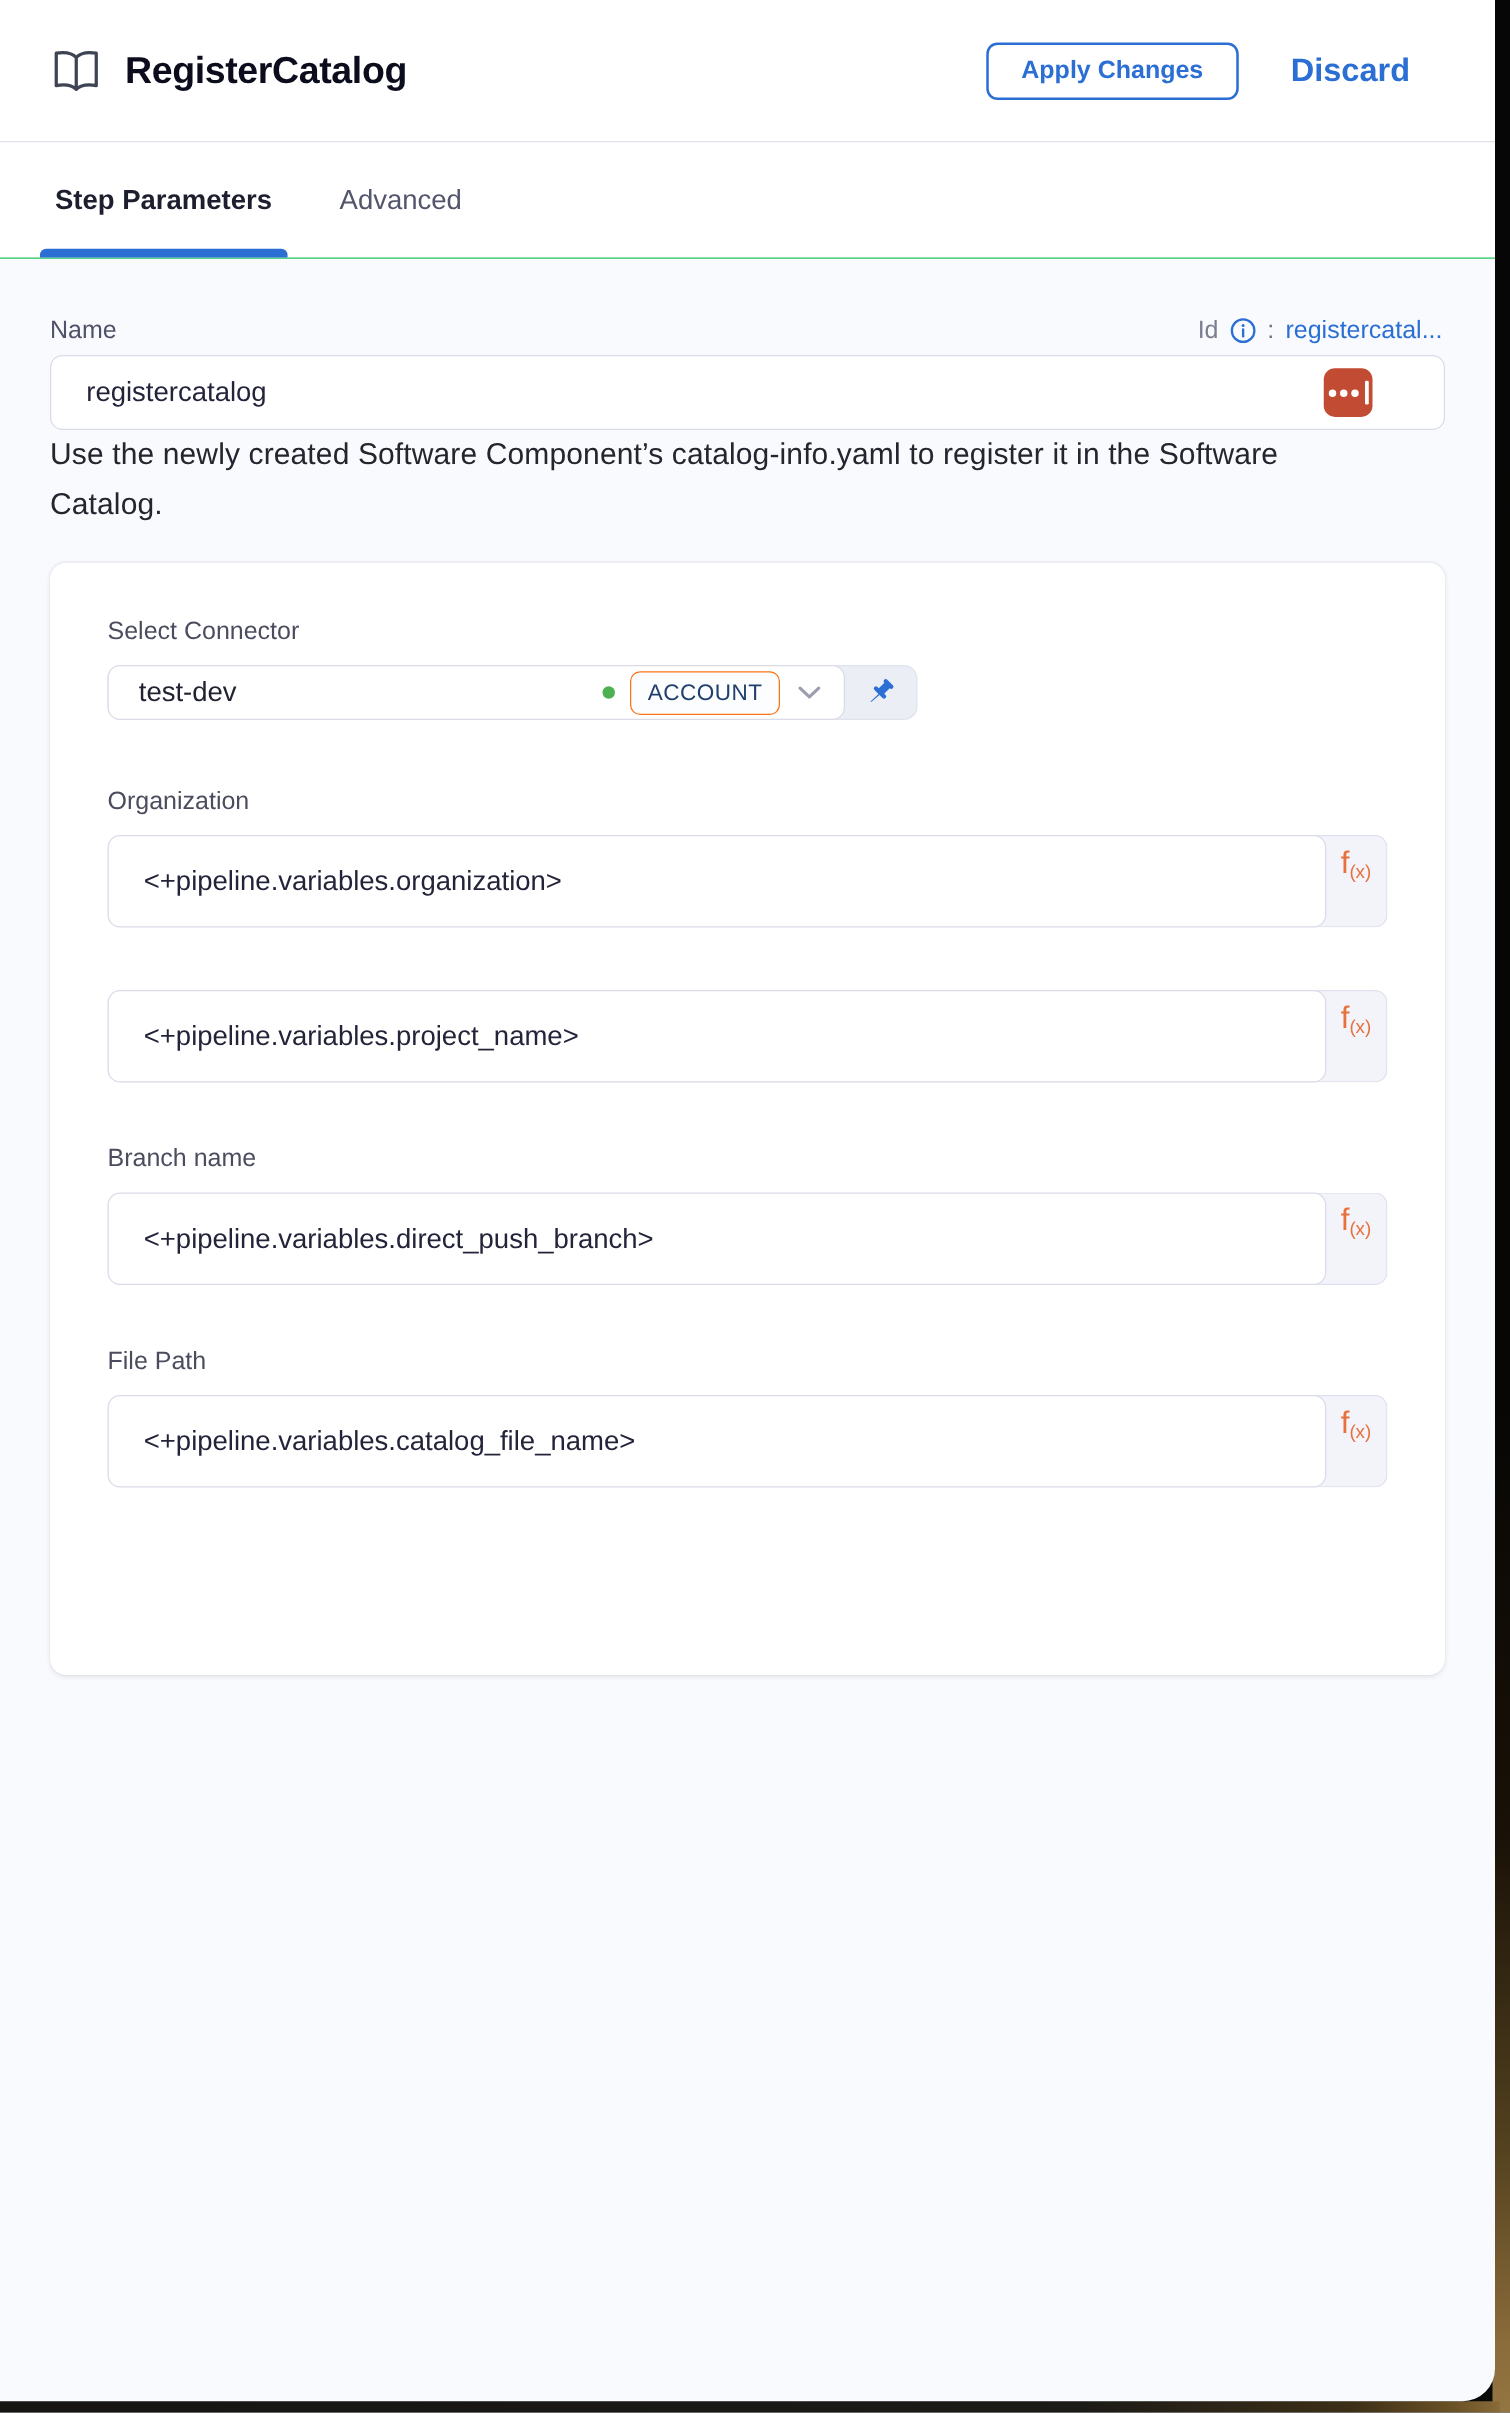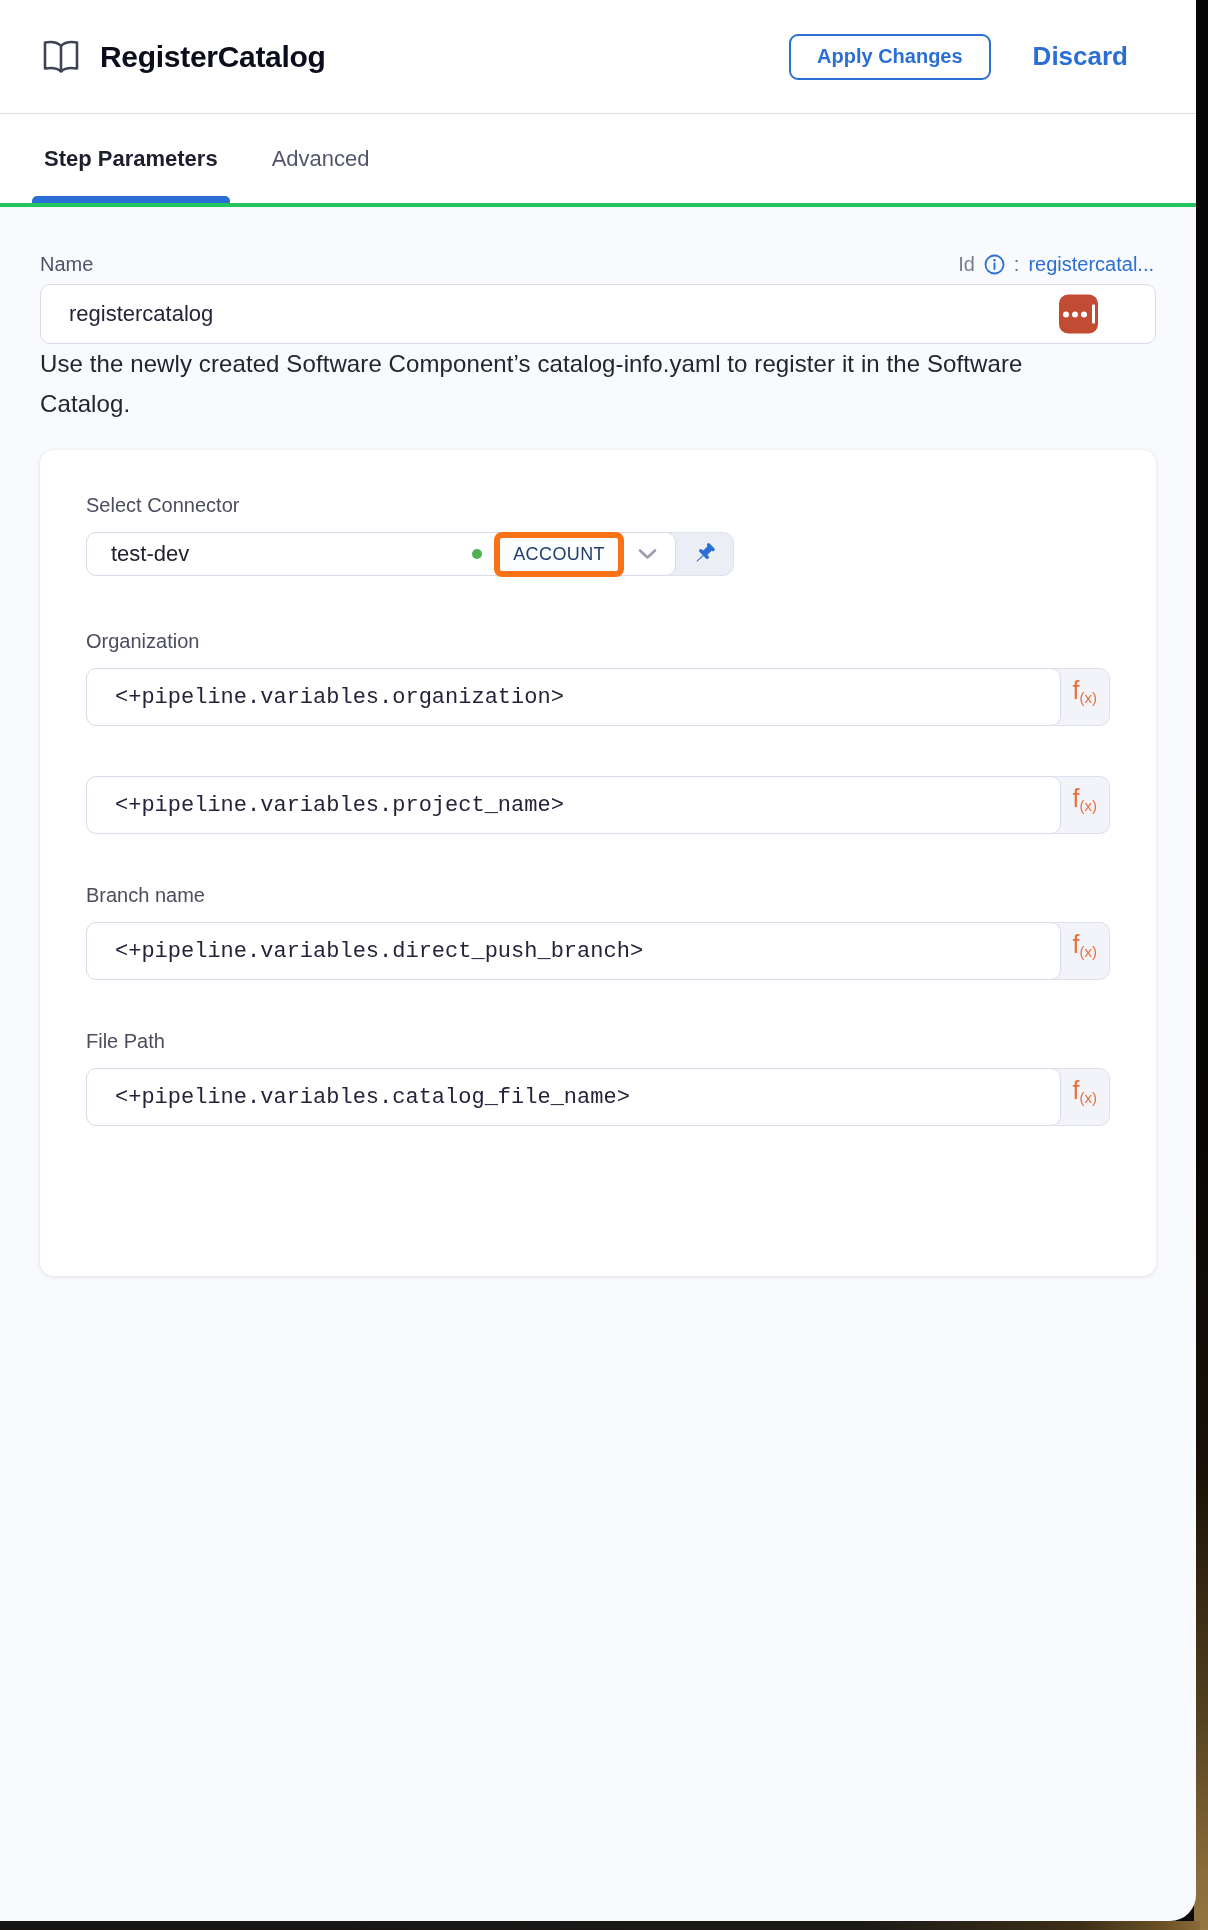--- a/index.html
+++ b/index.html
@@ -39,21 +39,21 @@
     font-family:"Liberation Sans", sans-serif;
   }
   .apply { margin-left:auto; height:46px; padding:0 26px; font-size:20px; }
   .discard {
     margin-left:42px; margin-right:28px; color:var(--accent,#2b6fd4);
     font-size:26px; font-weight:bold; text-decoration:none; cursor:pointer;
   }
   
   .tabs {
     height:93px; background:#fff; display:flex; align-items:flex-start;
-    padding:0 40px; border-bottom:4px solid #22c55e;
+    padding:0 40px; border-bottom:1px solid #22c55e;
   }
   .tab { height:100%; display:flex; align-items:center; position:relative; cursor:pointer; padding:0 4px; }
   .tab .t-label { font-size:22px; color:#53556c; }
   .tab.active .t-label { font-weight:bold; color:#1d1e2e; }
   .tab.active::after {
     content:""; position:absolute; left:-8px; right:-8px; bottom:0; height:7px;
     background:var(--accent,#2b6fd4); border-radius:5px 5px 0 0;
   }
   .tab + .tab { margin-left:46px; }
   .save-tpl { margin-left:auto; margin-right:28px; height:56px; padding:0 26px; font-size:21px; }
@@ -94,29 +94,29 @@
   .card .field-label { color:#4b4d5f; display:block; margin-bottom:15px; }
   .connector { display:flex; width:648px; background:#eceef6; border:1px solid #e0e2ee; border-radius:11px; margin-bottom:54px; }
   .conn-field {
     flex:1; display:flex; align-items:center; background:#fff;
     border:1px solid #d9dbe8; border-radius:10px; margin:-1px; height:44px;
     padding:0 18px 0 24px; cursor:pointer; z-index:1;
   }
   .conn-name { font-size:22px; color:#222330; }
   .status-dot { width:10px; height:10px; border-radius:50%; background:var(--success,#4db152); margin-left:auto; }
   .scope-badge {
-    margin-left:12px; border:6px solid #f97316; border-radius:8px; background:#fcfdfe;
+    margin-left:12px; border:1px solid #f97316; border-radius:8px; background:#fcfdfe;
     padding:6px 13px; font-size:18px; color:#21406e; letter-spacing:0.4px;
   }
   .chev { margin-left:14px; display:flex; }
   .pin-seg { width:58px; display:flex; align-items:center; justify-content:center; cursor:pointer; }
   .frow { margin-bottom:50px; }
   .frow:last-child { margin-bottom:0; }
   .fx-group { display:flex; }
-  .fx-group .text-input { height:58px; position:relative; z-index:1;font-family:Liberation Mono, monospace; }
+  .fx-group .text-input { height:74px; position:relative; z-index:1; }
   .fx-btn {
     width:64px; margin-left:-12px; border:1px solid #e0e1ef; border-left:none;
     background:#f3f3fa; border-radius:0 10px 10px 0; cursor:pointer;
     display:flex; align-items:flex-start; justify-content:flex-end;
     padding:9px 12px 0 0; color:var(--fx-orange,#e8703d);
   }
   .fx-btn .f { font-size:25px; line-height:25px; }
   .fx-btn .fsub { font-size:15px; line-height:15px; margin-top:12px; }
 </style>
 </head>

